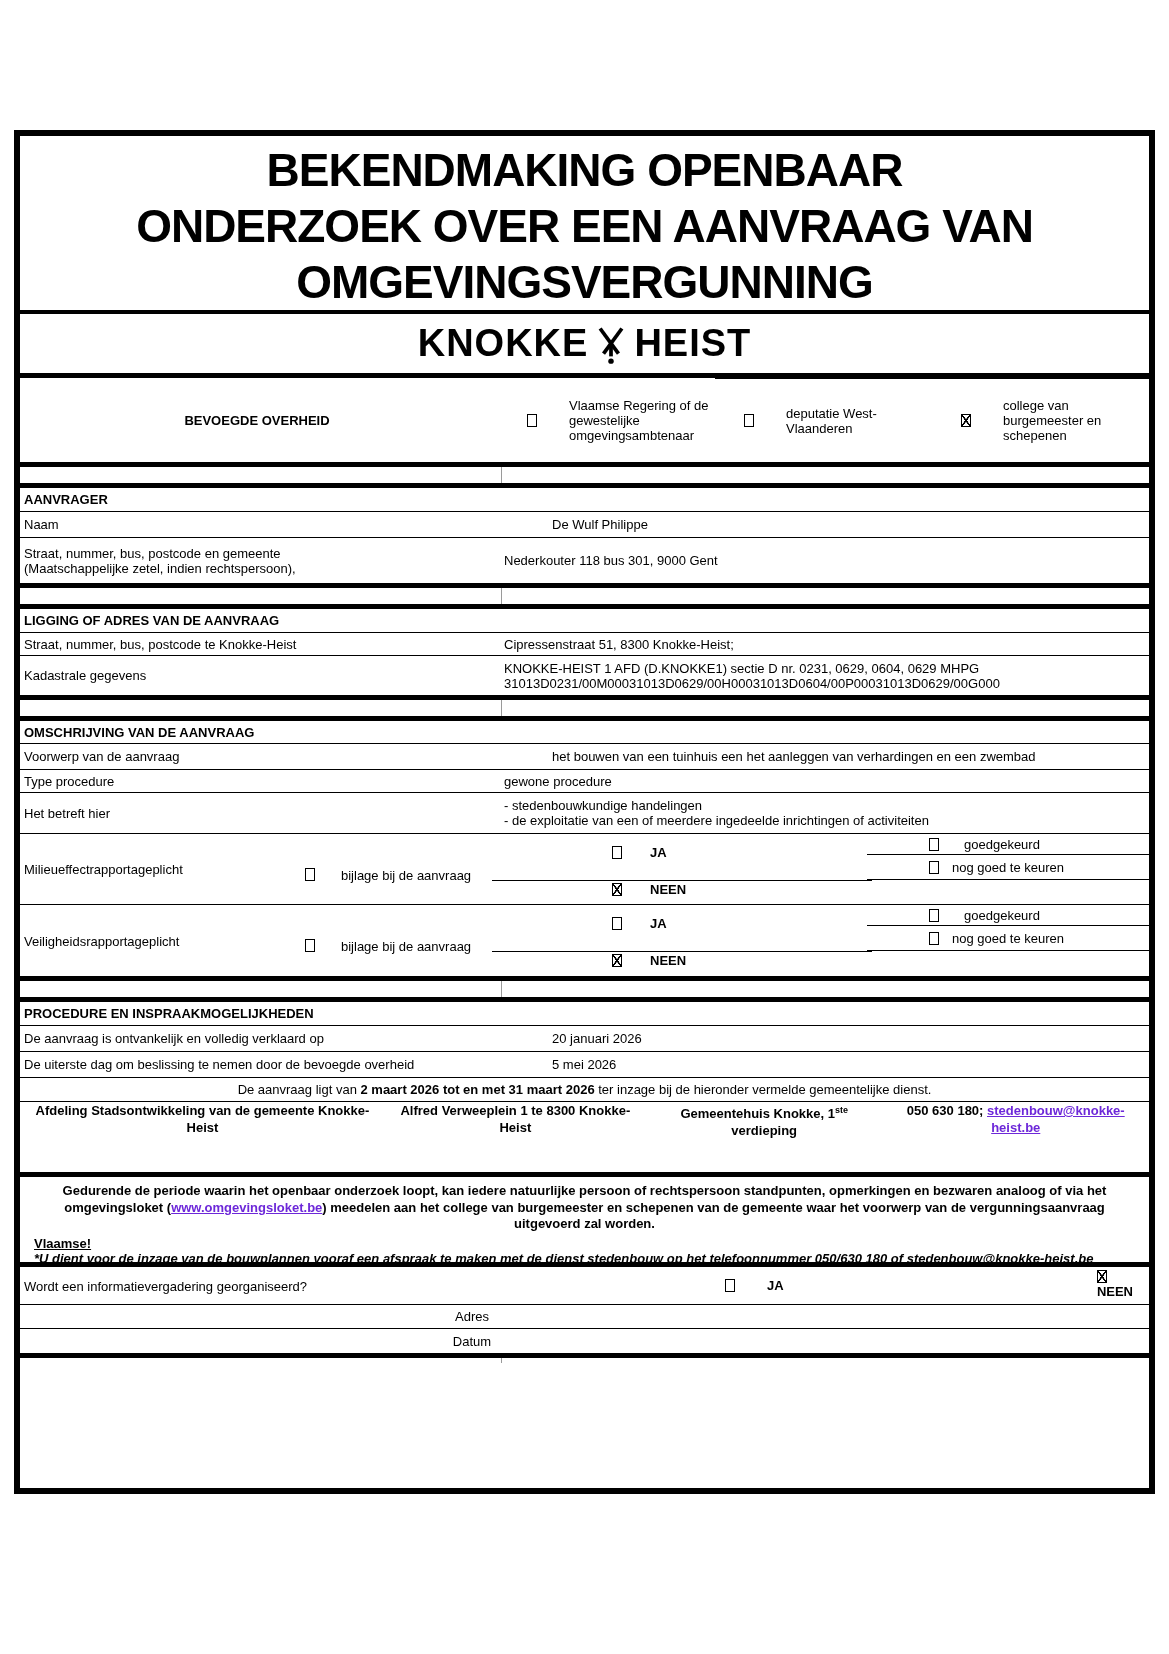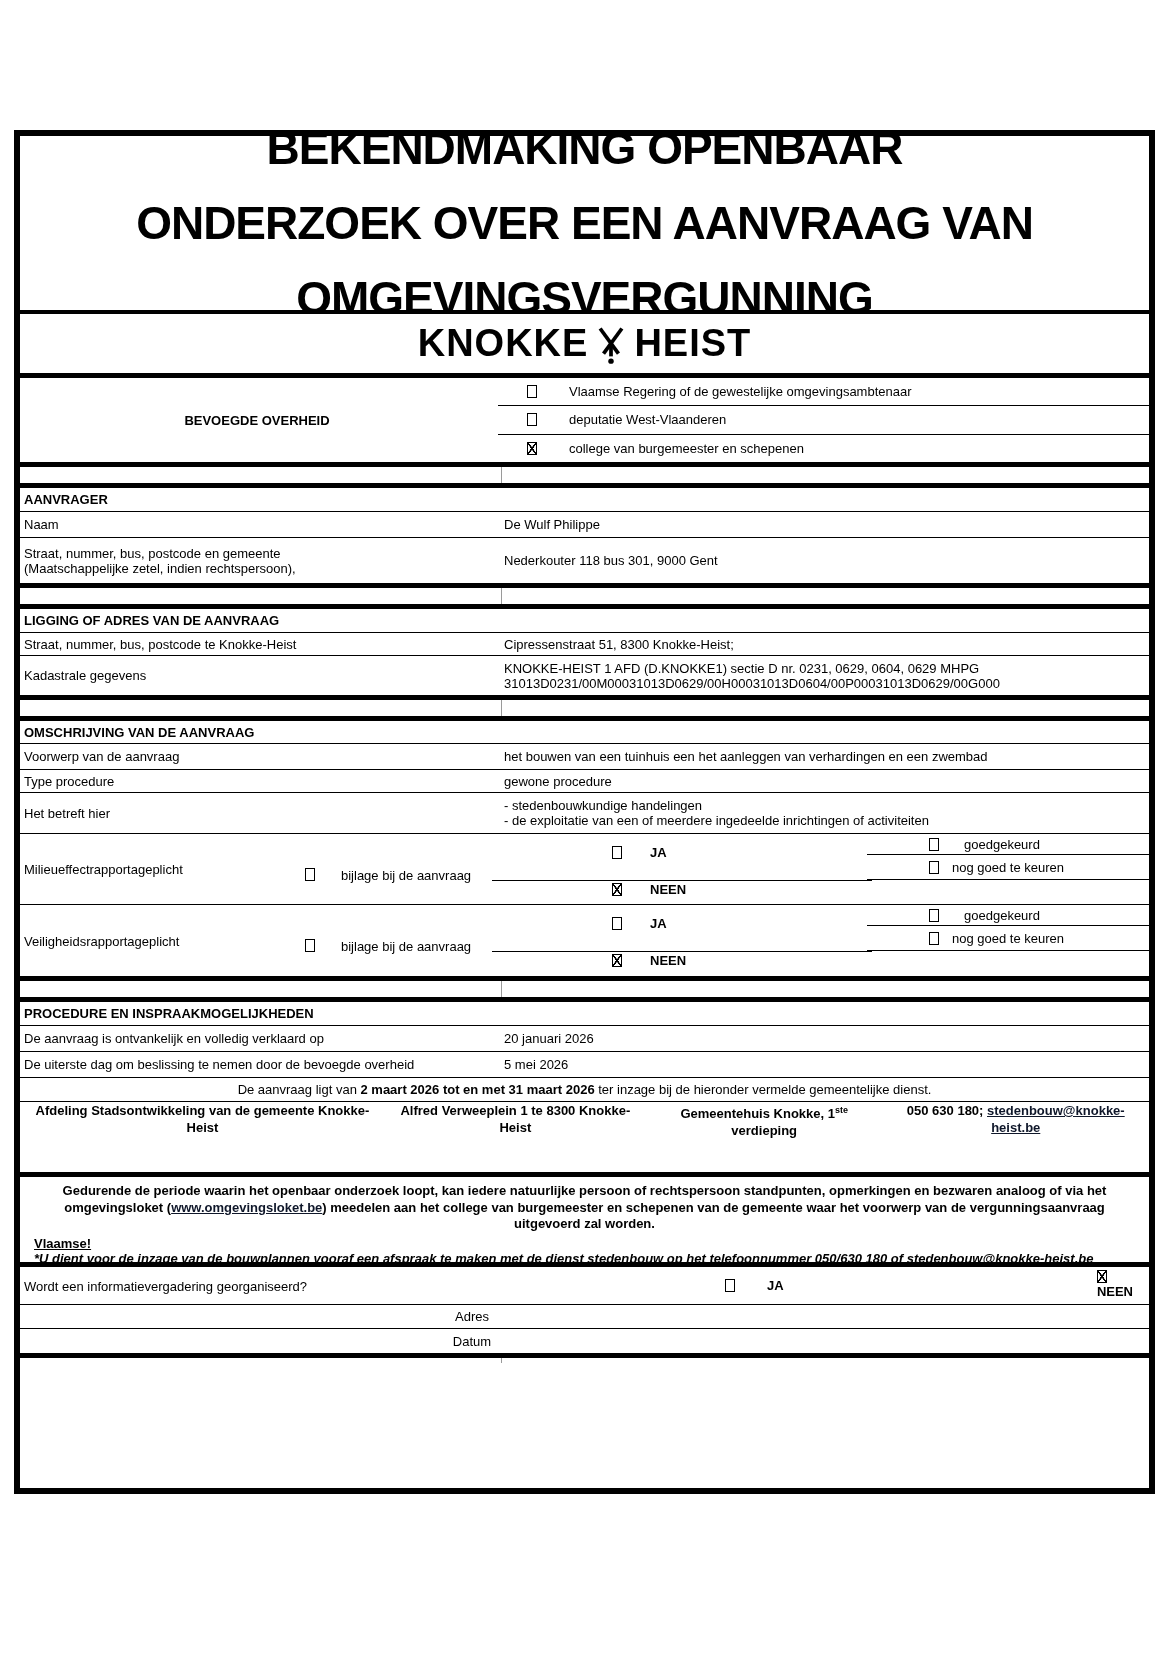--- a/index.html
+++ b/index.html
@@ -8,68 +8,68 @@
     width:1169px; height:1654px; position:relative;
     font-family:"Liberation Sans","DejaVu Sans",sans-serif;
     color:#000; font-size:13px;
   }
   .form {
     position:absolute; left:14px; top:130px; width:1141px;
     border:6px solid #000; background:#fff;
   }
   
   .title-block { height:178px; border-bottom:4px solid #000;
-    display:flex; flex-direction:column; justify-content:center; text-align:center;gap:19px; }
+    display:flex; flex-direction:column; justify-content:flex-end; text-align:center; }
   .title-line { font-size:46px; font-weight:800; letter-spacing:-1px; line-height:56px; }
   .logo-block { height:64px; border-bottom:5px solid #000;
     display:flex; align-items:center; justify-content:center; }
   .logo-text { font-size:38px; font-weight:800; letter-spacing:1px; }
   .logo-mark { width:34px; height:40px; margin:4px 6px 0 6px; }
   
   .row { display:flex; }
   .bb1 { border-bottom:1px solid #000; }
   .lab { flex:0 0 478px; padding:4px 8px 4px 4px; display:flex; flex-direction:column; justify-content:center; }
   .val { flex:1; padding:4px 8px 4px 6px; font-weight:normal; display:flex; flex-direction:column; justify-content:center; }
   .pre { white-space:pre-line; }
   .hdr { font-weight:bold; padding:4px 8px 4px 4px; display:flex; align-items:center; }
-  .h23 { height:24px; } .h25 { height:26px; } .h39 { height:39px; }
+  .h23 { height:24px; } .h25 { height:26px;gap:48px; } .h39 { height:39px; }
   .h45 { height:45px; } .h40 { height:41px; } .h22 { height:23px; }
   
   .spacer { height:26px; border-top:5px solid #000; border-bottom:5px solid #000; position:relative; }
   .spacer::before { content:""; position:absolute; left:481px; top:0; bottom:0; width:1px; background:#9a9a9a; }
   
   .cb { display:inline-block; width:10px; height:13px; border:1.6px solid #000; flex:none; background:#fff; }
   .cb.checked { background:
       linear-gradient(to top right, transparent 43%, #000 45%, #000 55%, transparent 57%),
       linear-gradient(to top left , transparent 43%, #000 45%, #000 55%, transparent 57%); }
   
   .bevoegde { height:84px; display:flex; }
   .bevoegde .lab { flex:0 0 478px; }
-  .opts { flex:1; display:flex; flex-direction:column; }
+  .opts { flex:1; display:flex; flex-direction:row; }
   .opt { flex:1; display:flex; align-items:center; padding-left:29px; gap:32px; }
   .opt + .opt { border-top:1px solid #000; }
   
   .cplx { position:relative; height:71px; }
   .cplx-label { position:absolute; left:4px; top:50%; transform:translateY(-50%); }
   .bijlage { position:absolute; left:285px; top:34px; display:flex; align-items:flex-start; gap:26px; }
   .midline { position:absolute; left:472px; width:380px; top:46px; border-top:1px solid #000; }
   .ja-grp { position:absolute; left:592px; top:11px; display:flex; align-items:center; gap:28px; font-weight:bold; }
   .neen-grp { position:absolute; left:592px; top:48px; display:flex; align-items:center; gap:28px; font-weight:bold; }
   .gk-col { position:absolute; left:847px; right:0; top:0; }
   .gk-r1 { height:21px; border-bottom:1px solid #000; display:flex; align-items:center; padding-left:62px; gap:25px; }
   .gk-r2 { height:25px; border-bottom:1px solid #000; display:flex; align-items:center; padding-left:62px; gap:13px; }
   
   .center-row { display:flex; align-items:center; justify-content:center; text-align:center; height:24px; }
   .afdeling { height:75px; border-bottom:5px solid #000; text-align:center; font-weight:bold;
     display:flex; flex-direction:row; justify-content:center; line-height:17px; }
   .gedurende { height:90px; border-bottom:5px solid #000; padding:6px 14px 0 14px; }
   .gedurende .par { font-weight:bold; text-align:center; line-height:16.5px; padding:0 8px; }
   .opgelet-t { font-weight:bold; text-decoration:underline; margin-top:3px; padding-left:-2px; }
   .opgelet-x { font-weight:bold; font-style:italic; line-height:16px; }
-  a, .link { color:#0f172a; text-decoration:underline; cursor:pointer; }
+  a, .link { color:#6d28d9; text-decoration:underline; cursor:pointer; }
   sup { font-size:9px; }
   .info-row { position:relative; height:38px; }
   .info-q { position:absolute; left:4px; top:50%; transform:translateY(-50%); }
   .info-ja { position:absolute; left:705px; top:11px; display:flex; align-items:center; gap:32px; font-weight:bold; }
   .info-neen { position:absolute; right:16px; top:3px; display:flex; flex-direction:column; align-items:flex-start; gap:1px; font-weight:bold; }
   .center40 { height:24px; display:flex; align-items:center; }
   .center40 > div { width:904px; text-align:center; }
   .datum-row { height:29px; border-bottom:5px solid #000; }
   .empty-box { height:130px; position:relative; }
   .empty-box::before { content:""; position:absolute; left:481px; top:0; width:1px; height:5px; background:#9a9a9a; }

